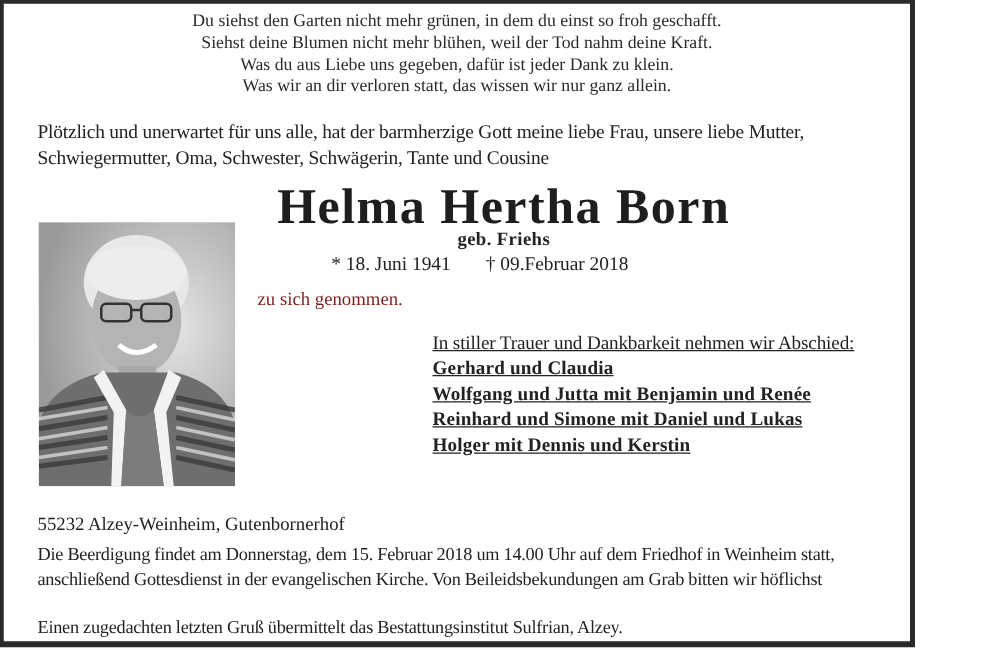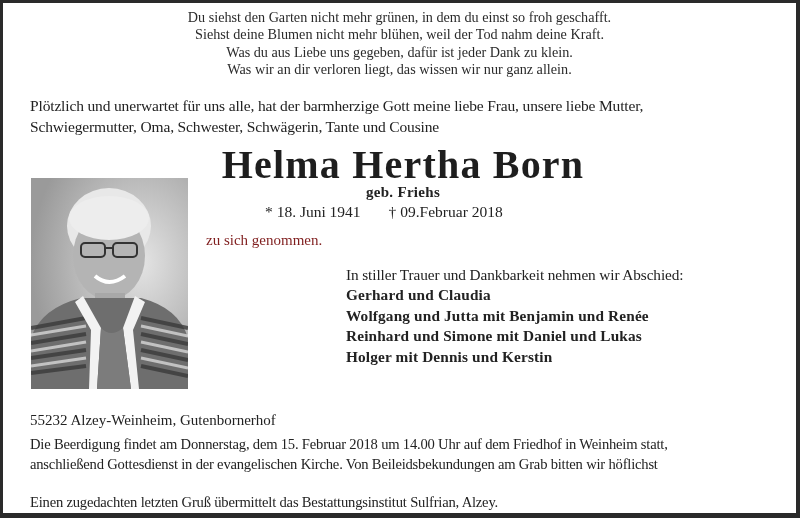--- a/index.html
+++ b/index.html
@@ -1,54 +1,54 @@
 <!DOCTYPE html>
 <html><head>
   <meta charset="utf-8">
   <style>
     html, body { margin: 0; padding: 0; }
     body { width: 800px; height: 518px; background: #fff; overflow: hidden; }
     .frame {
-      position: relative; width: 800px; height: 518px; box-sizing: border-box;
+      position: relative; width: 732px; height: 518px; box-sizing: border-box;
       border-top: 3px solid #2a2a2a; border-left: 3px solid #2a2a2a;
       border-right: 4px solid #2a2a2a; border-bottom: 5px solid #2a2a2a;
       background: #fff; color: #222;
       font-family: "Liberation Serif", "DejaVu Serif", serif;
     }
     .abs { position: absolute; }
     .poem { left: 0; right: 0; top: 6px; text-align: center; font-size: 14.2px; line-height: 17.3px; color: #2a2a2a; }
     .poem div { white-space: nowrap; }
     .intro { left: 27px; top: 92px; width: 760px; font-size: 15.5px; line-height: 21px; color: #222; letter-spacing: -0.15px; }
     .name { left: 0; width: 800px; top: 138px; text-align: center; font-size: 40px; font-weight: bold; letter-spacing: 1.2px; color: #1e1e1e; line-height: 48px; padding-left: 0px; }
     .geb { left: 0; width: 800px; top: 181px; text-align: center; font-size: 15px; font-weight: bold; color: #222; letter-spacing: 0.3px; }
     .dates { left: 262px; top: 200px; font-size: 15.5px; font-weight: normal; color: #222; white-space: nowrap; }
     .dates .death { margin-left: 28px; }
     .photo {
       left: 28px; top: 175px; width: 157px; height: 211px;
       background: linear-gradient(160deg, #8c8c8c 0%, #bcbcbc 45%, #d7d7d7 100%);
       overflow: hidden;
     }
     .genommen { left: 203px; top: 229px; font-size: 15px; color: #7f1d1d; }
-    .family { left: 343px; top: 262px; font-size: 15.3px; line-height: 20.4px; color: #222; }
+    .family { left: 343px; top: 262px; font-size: 15.3px; line-height: 20.4px; color: #222; text-decoration: underline; }
     .family .heading { font-weight: normal; letter-spacing: -0.1px; }
     .family .member { font-weight: bold; letter-spacing: 0.15px; }
     .address { left: 27px; top: 409px; font-size: 15px; color: #222; }
     .funeral { left: 27px; top: 431px; width: 750px; font-size: 14.6px; line-height: 20px; color: #222; letter-spacing: -0.2px; }
     .greeting { left: 27px; top: 491px; font-size: 14.6px; color: #222; letter-spacing: -0.2px; white-space: nowrap; }
   </style>
 </head>
 <body>
 
 <div class="frame">
 
   <div class="abs poem">
     <div>Du siehst den Garten nicht mehr grünen, in dem du einst so froh geschafft.</div>
     <div>Siehst deine Blumen nicht mehr blühen, weil der Tod nahm deine Kraft.</div>
     <div>Was du aus Liebe uns gegeben, dafür ist jeder Dank zu klein.</div>
-    <div>Was wir an dir verloren liegt, das wissen wir nur ganz allein.</div>
+    <div>Was wir an dir verloren statt, das wissen wir nur ganz allein.</div>
   </div>
 
   <div class="abs intro">
     <div style="white-space:nowrap">Plötzlich und unerwartet für uns alle, hat der barmherzige Gott meine liebe Frau, unsere liebe Mutter,</div>
     <div>Schwiegermutter, Oma, Schwester, Schwägerin, Tante und Cousine</div>
   </div>
 
   <div class="abs name">Helma Hertha Born</div>
   <div class="abs geb">geb. Friehs</div>
   <div class="abs dates">

